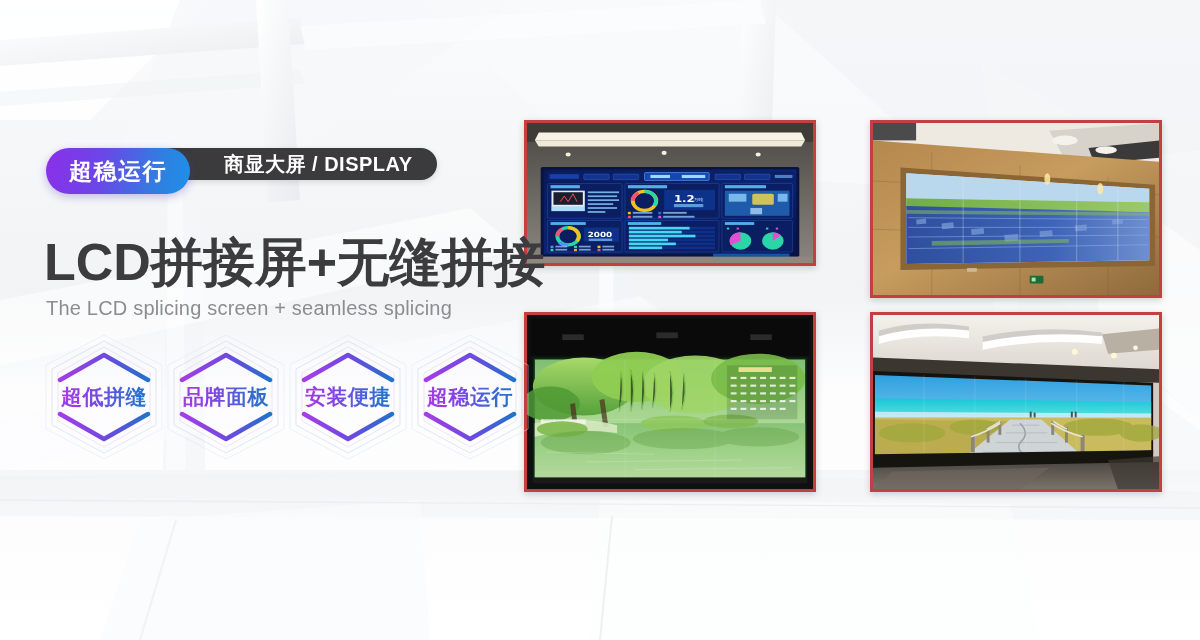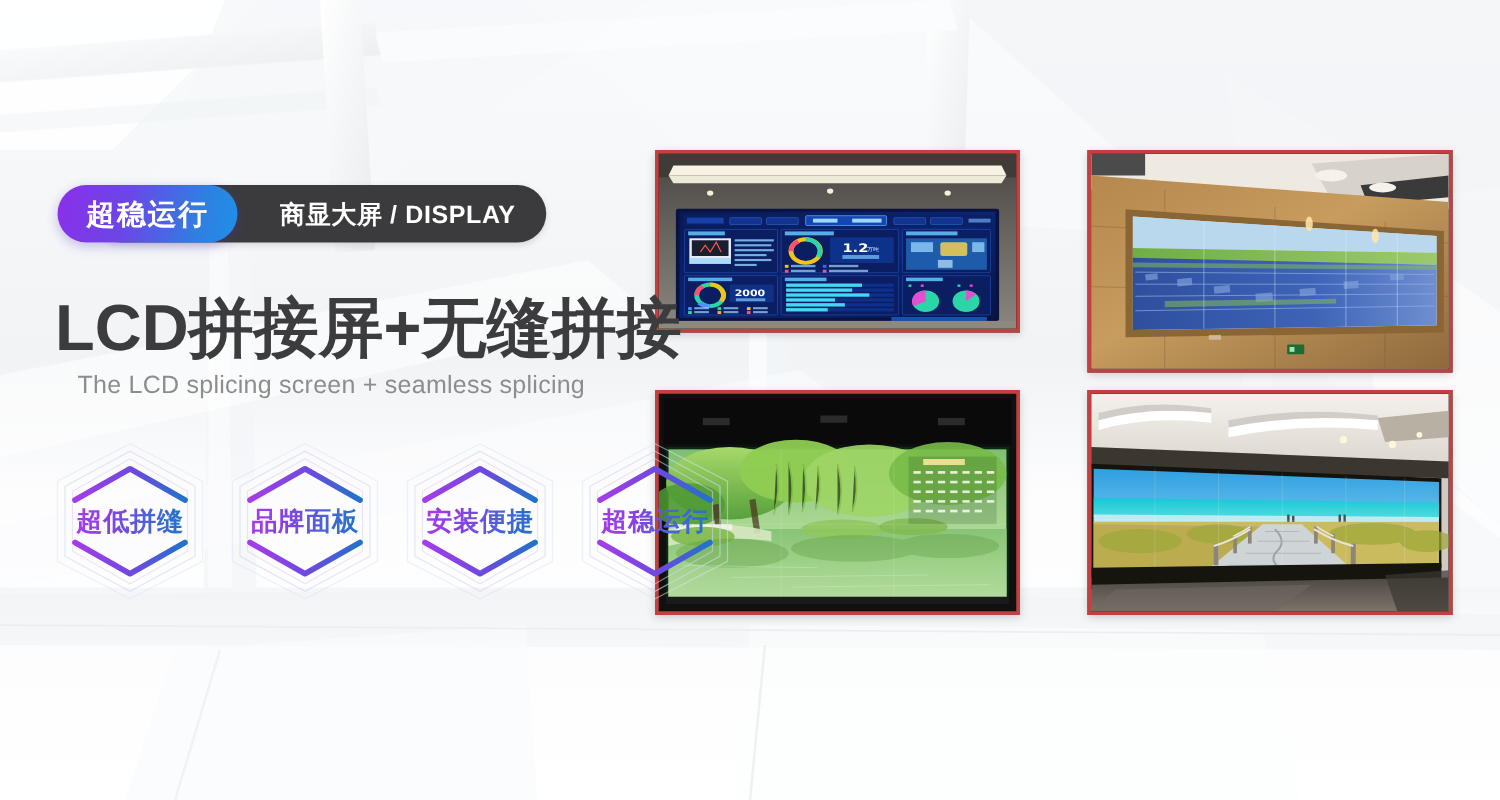--- a/index.html
+++ b/index.html
@@ -26,21 +26,21 @@
 
   
   .badge-row {
     position:absolute; left:46px; top:148px;
     display:flex; align-items:stretch;
     height:46px;
     z-index:6;
   }
   .badge-dark {
     position:absolute; left:28px; top:0;
-    height:46px;
+    height:32px;
     background:#3b3b3d;
     border-radius:23px;
     display:flex; align-items:center;
     padding:0 24px 0 150px;
     color:#ffffff;
     font-size:20px;
     font-weight:bold;
     letter-spacing:.5px;
     white-space:nowrap;
     box-shadow:0 2px 6px rgba(0,0,0,.13);
@@ -66,32 +66,32 @@
   .title {
     position:absolute; left:44px; top:228px;
     font-size:52px;
     font-weight:bold;
     color:#3c3c3e;
     letter-spacing:0px;
     white-space:nowrap;
     z-index:6;
   }
   .subtitle {
-    position:absolute; left:62px; top:297px;
+    position:absolute; left:46px; top:297px;
     font-size:20px;
     color:#8d8d90;
     letter-spacing:.2px;
     white-space:nowrap;
     z-index:6;
   }
 
   
   .feature-row {
-    position:absolute; left:44px; top:353px;
-    display:flex; gap:20px;
+    position:absolute; left:44px; top:333px;
+    display:flex; gap:2px;
     z-index:6;
   }
   .hex {
     position:relative;
     width:120px; height:128px;
     display:flex; align-items:center; justify-content:center;
   }
   .hex svg { position:absolute; left:0; top:0; width:120px; height:128px; }
   .hex-label {
     position:relative; z-index:3;

